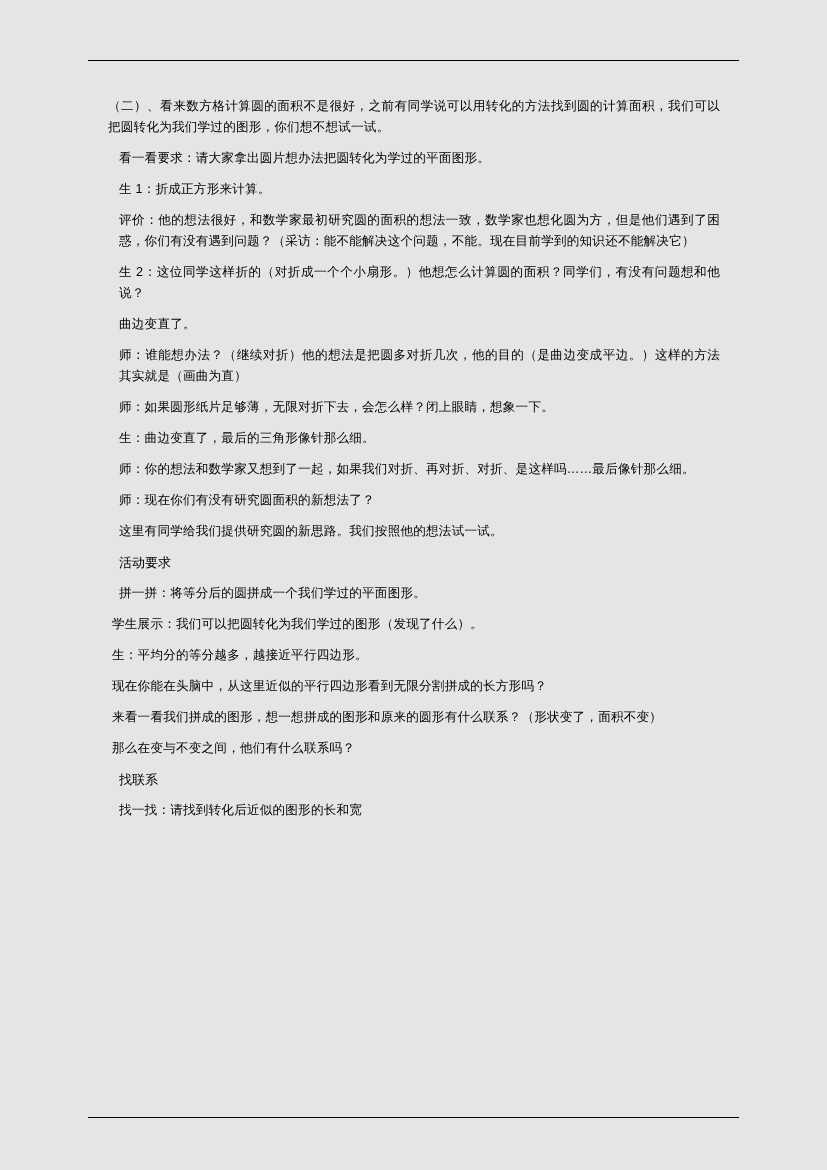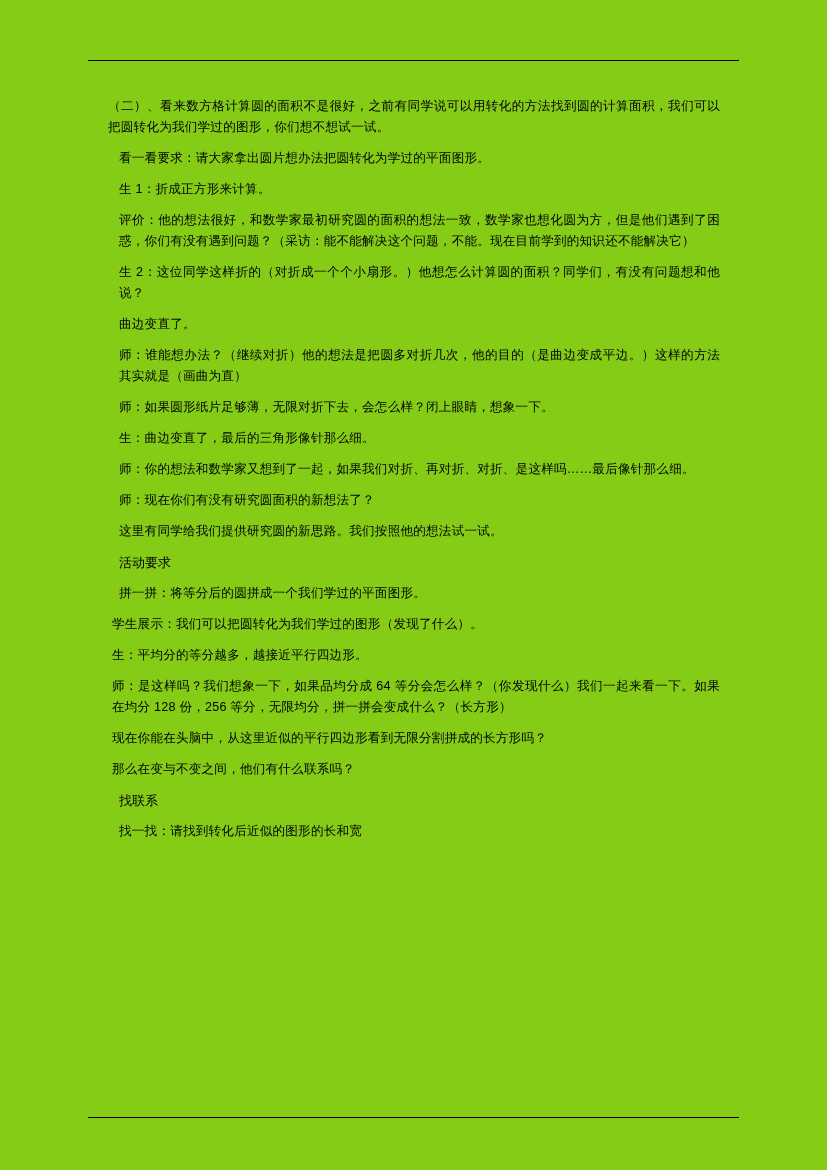--- a/index.html
+++ b/index.html
@@ -11,21 +11,21 @@
     width: 827px;
     height: 1170px;
     font-family: "Liberation Sans", "DejaVu Sans", sans-serif;
     color: #000000;
     overflow: hidden;
   }
   .page {
     position: relative;
     width: 827px;
     height: 1170px;
-    background: #84cc16;
+    background: #e5e5e5;
     box-sizing: border-box;
   }
   .rule-top {
     position: absolute;
     left: 88px;
     right: 88px;
     top: 60px;
     height: 1px;
     background: #000000;
   }
@@ -82,20 +82,20 @@
     <p class="line pad">师：谁能想办法？（继续对折）他的想法是把圆多对折几次，他的目的（是曲边变成平边。）这样的方法其实就是（画曲为直）</p>
     <p class="line pad">师：如果圆形纸片足够薄，无限对折下去，会怎么样？闭上眼睛，想象一下。</p>
     <p class="line pad">生：曲边变直了，最后的三角形像针那么细。</p>
     <p class="line pad">师：你的想法和数学家又想到了一起，如果我们对折、再对折、对折、是这样吗……最后像针那么细。</p>
     <p class="line pad">师：现在你们有没有研究圆面积的新想法了？</p>
     <p class="line pad">这里有同学给我们提供研究圆的新思路。我们按照他的想法试一试。</p>
     <p class="heading">活动要求</p>
     <p class="line pad">拼一拼：将等分后的圆拼成一个我们学过的平面图形。</p>
     <p class="line pad2">学生展示：我们可以把圆转化为我们学过的图形（发现了什么）。</p>
     <p class="line pad2">生：平均分的等分越多，越接近平行四边形。</p>
-    <p class="line pad2">师：是这样吗？我们想象一下，如果品均分成 64 等分会怎么样？（你发现什么）我们一起来看一下。如果在均分 128 份，256 等分，无限均分，拼一拼会变成什么？（长方形）</p>
     <p class="line pad2">现在你能在头脑中，从这里近似的平行四边形看到无限分割拼成的长方形吗？</p>
+    <p class="line pad2">来看一看我们拼成的图形，想一想拼成的图形和原来的圆形有什么联系？（形状变了，面积不变）</p>
     <p class="line pad2">那么在变与不变之间，他们有什么联系吗？</p>
     <p class="heading">找联系</p>
     <p class="line pad">找一找：请找到转化后近似的图形的长和宽</p>
   </div>
 
 </div>
 
 </body></html>

